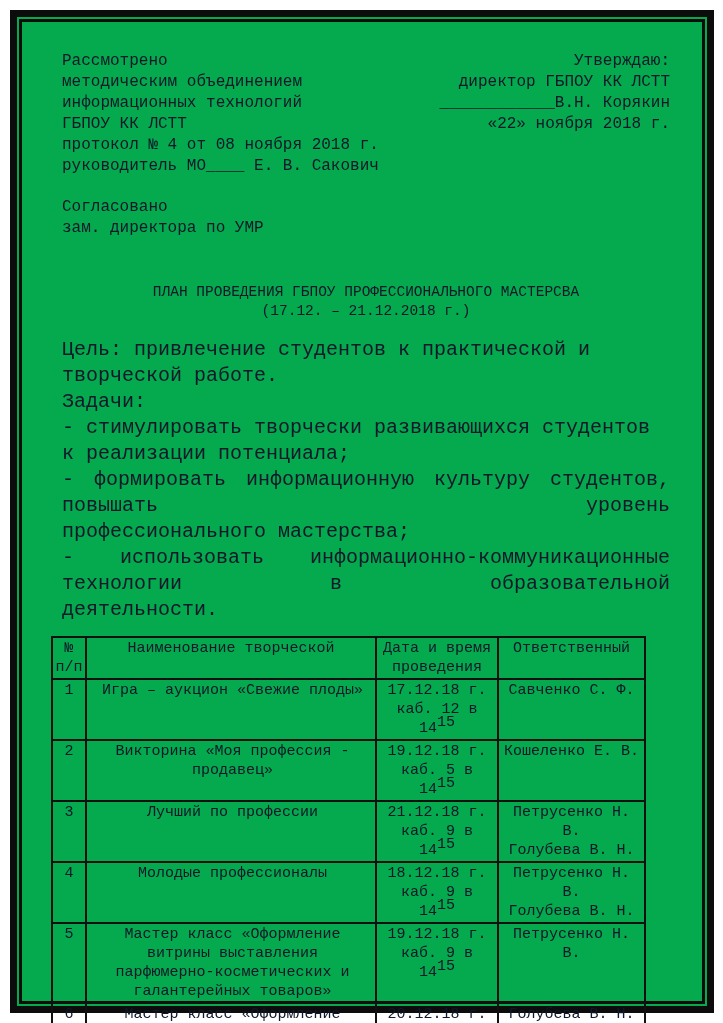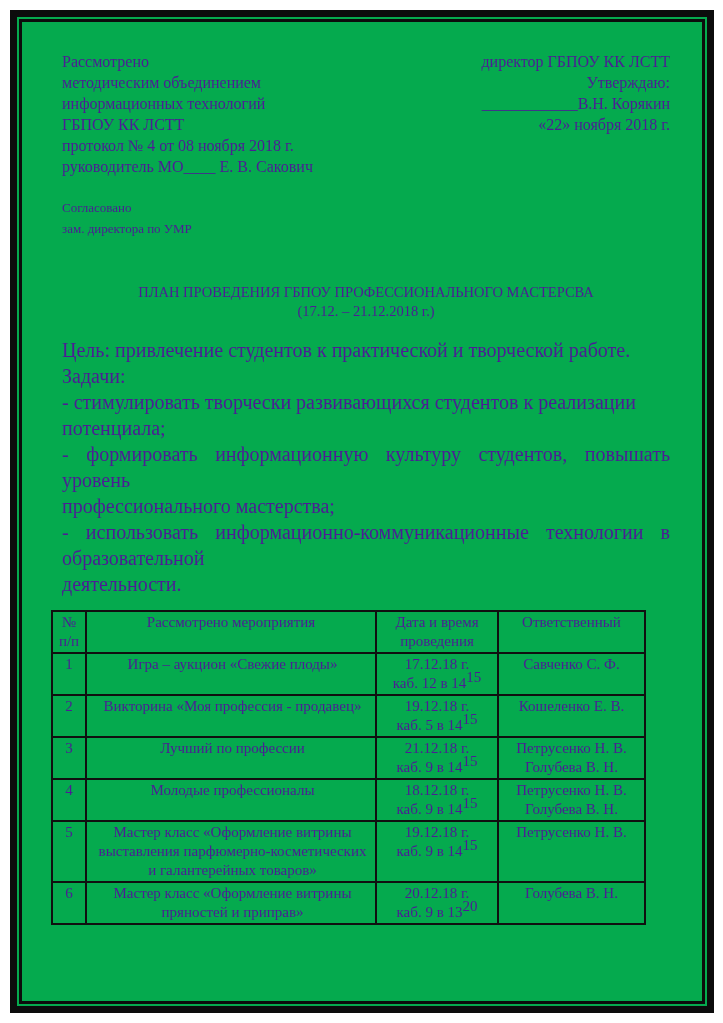--- a/index.html
+++ b/index.html
@@ -1,22 +1,22 @@
 <!DOCTYPE html>
 <html><head>
 <meta charset="utf-8">
 <style>
   html, body { margin: 0; padding: 0; background: #ffffff; }
   .page {
     position: relative;
     width: 723px;
     height: 1023px;
     background: #ffffff;
-    font-family: Liberation Serif, serif;
-    color: #4c1d95;
+    font-family: Liberation Mono, monospace;
+    color: #0f172a;
     overflow: hidden;
   }
   .frame {
     position: absolute;
     left: 10px; top: 10px; right: 9px; bottom: 10px;
     background: #05aa4e;
     border: 7px solid #0c0c0c;
     box-sizing: border-box;
   }
   .frame-inner {
@@ -32,21 +32,21 @@
   .approval-row {
     display: flex;
     justify-content: space-between;
     font-size: 16px;
     line-height: 21px;
   }
   .approval-left { text-align: left; }
   .approval-right { text-align: right; }
   .agreed {
     margin-top: 20px;
-    font-size: 13px;
+    font-size: 16px;
     line-height: 21px;
   }
   .title-block {
     margin-top: 44px;
     text-align: center;
     font-size: 14.5px;
     line-height: 19px;
   }
   .body-block {
     margin-top: 16px;
@@ -89,22 +89,22 @@
       <div class="approval-row">
         <div class="approval-left">
           <div>Рассмотрено</div>
           <div>методическим объединением</div>
           <div>информационных технологий</div>
           <div>ГБПОУ  КК ЛСТТ</div>
           <div>протокол № 4 от 08 ноября 2018 г.</div>
           <div>руководитель МО____ Е. В. Сакович</div>
         </div>
         <div class="approval-right">
+          <div>Утверждаю:</div>
           <div>директор ГБПОУ  КК ЛСТТ</div>
-          <div>Утверждаю:</div>
           <div>____________В.Н. Корякин</div>
           <div>«22» ноября 2018 г.</div>
         </div>
       </div>
 
       <div class="agreed">
         <div>Согласовано</div>
         <div>зам. директора по УМР</div>
       </div>
 
@@ -129,21 +129,21 @@
           <col style="width:290px">
           <col style="width:122px">
           <col style="width:147px">
         </colgroup>
         <tbody>
             <tr class="h-row r2">
           <th class="c-num">
             <div>№</div>
             <div>п/п</div>
           </th>
-          <th>Рассмотрено мероприятия</th>
+          <th>Наименование творческой</th>
           <th>
             <div>Дата и время</div>
             <div>проведения</div>
           </th>
           <th>Ответственный</th>
         </tr>
 
         <tr class="r2">
           <td class="c-num">1</td>
           <td class="c-event">Игра – аукцион «Свежие плоды»</td>

